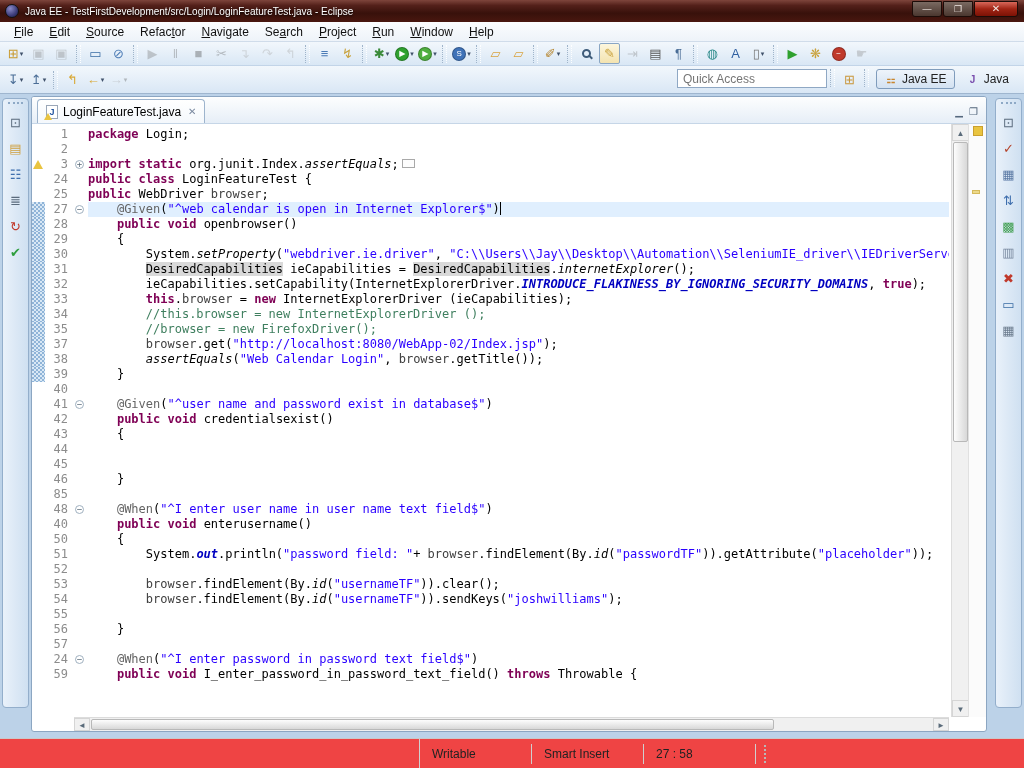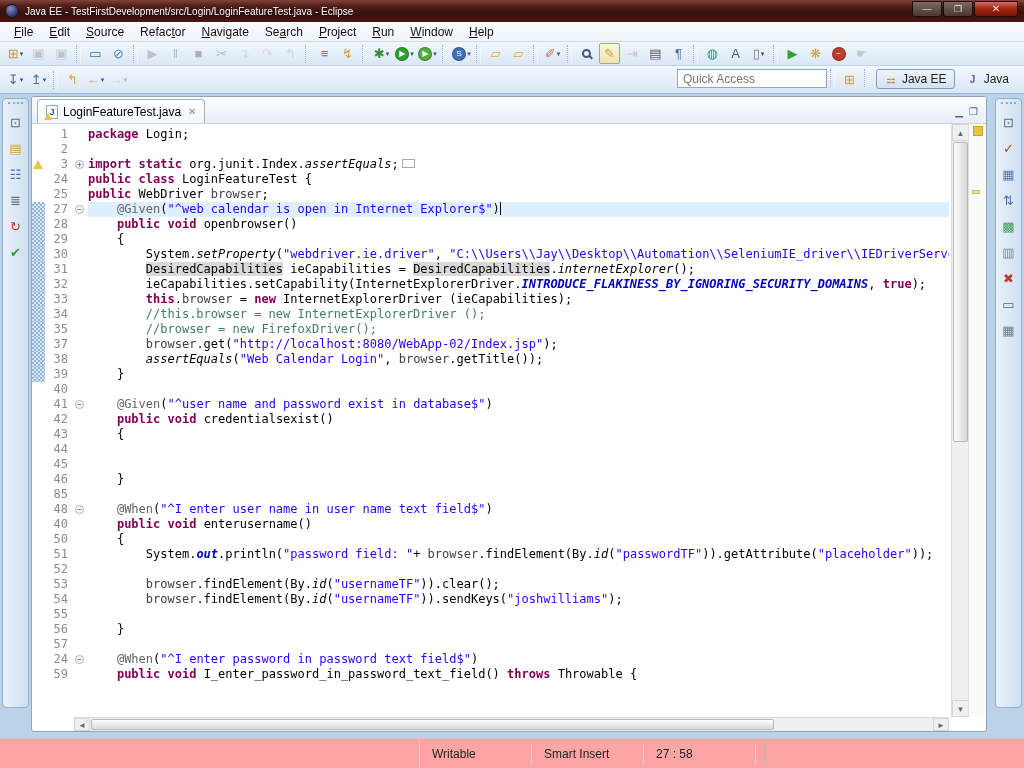--- a/index.html
+++ b/index.html
@@ -122,21 +122,21 @@
   .ov-mark { position:absolute; }
   .hscroll { position:absolute; left:42px; right:37px; bottom:0; height:14px; background:#f0f0f0;
     border-top:1px solid #dcdcdc; }
   .hscroll .arrow { position:absolute; top:0; width:16px; height:13px; color:#5a6b7a; font-size:8px;
     text-align:center; line-height:13px; border:1px solid #d5d5d5; background:#f0f0f0; }
   .hscroll .arrow.left { left:0; } .hscroll .arrow.right { right:0; }
   .hscroll .thumb { position:absolute; left:17px; top:1px; height:11px; width:78%;
     background:linear-gradient(#fdfdfd,#d8d8d8); border:1px solid #b8b8b8; border-radius:2px; }
 
   
-  .statusbar { position:absolute; left:0; top:738px; width:1024px; height:30px; background:#fca5a5;
+  .statusbar { position:absolute; left:0; top:738px; width:1024px; height:30px; background:#ef4444;
     border-top:1px solid #c9c9c9; display:flex; align-items:center; color:#222; }
   .status-spacer { width:420px; height:100%; border-right:1px solid #cfcfcf; }
   .status-field { width:112px; padding-left:12px; height:20px; line-height:20px;
     border-right:1px solid #cfcfcf; }
   .status-grip { width:4px; height:18px; border-left:2px dotted #b8b8b8; margin-left:8px; }
 </style>
 </head>
 <body>
 
 <div class="titlebar">

